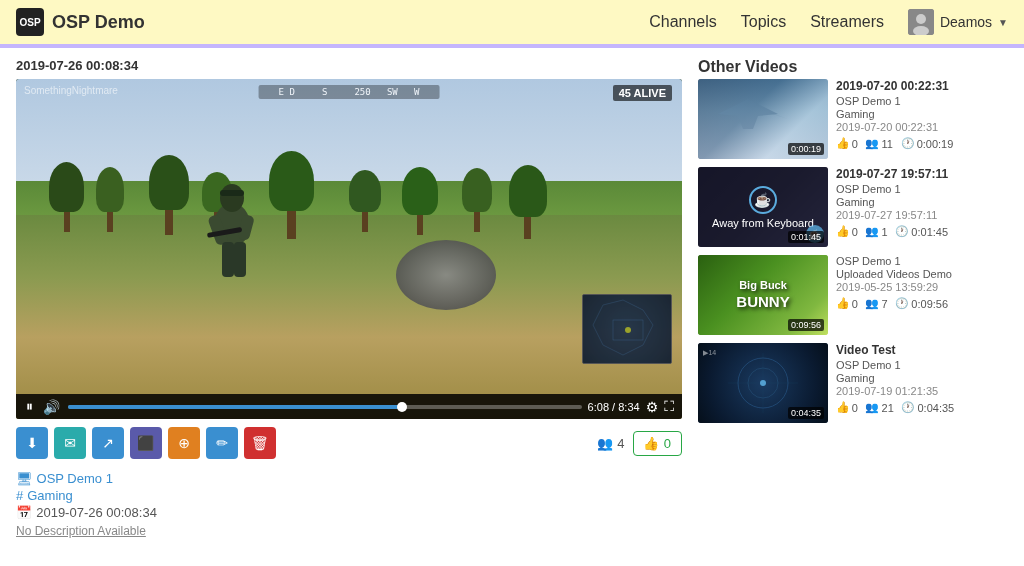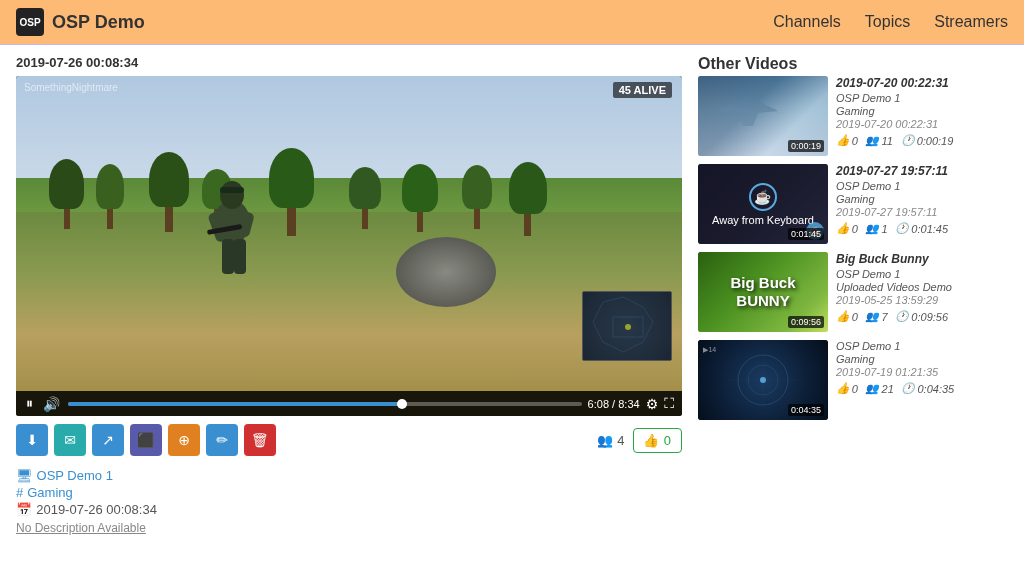--- a/index.html
+++ b/index.html
@@ -4,22 +4,22 @@
   <style>
     * { box-sizing: border-box; margin: 0; padding: 0; }
     body { font-family: Arial, sans-serif; background: #fff; color: #333; font-size: 13px; }
 
     
     .header {
       display: flex;
       align-items: center;
       justify-content: space-between;
       padding: 8px 16px;
-      border-bottom: 1px solid #c4b5fd;
-      background: #fdba74;
+      border-bottom: 4px solid #c4b5fd;
+      background: #fef9c3;
     }
     .header-left {
       display: flex;
       align-items: center;
       gap: 8px;
     }
     .logo-icon {
       width: 28px;
       height: 28px;
       background: #222;
@@ -345,21 +345,21 @@
       height: 28px;
       border: 2px solid #5aabdd;
       border-radius: 50%;
       display: flex;
       align-items: center;
       justify-content: center;
       margin-bottom: 3px;
       color: #5aabdd;
       font-size: 14px;
     }
-    .video-info { flex: 1; min-width: 0; font-style: italic; }
+    .video-info { flex: 1; min-width: 0; }
     .video-info-title {
       font-size: 12px;
       font-weight: bold;
       color: #333;
       margin-bottom: 2px;
     }
     .video-info-channel {
       font-size: 11px;
       color: #555;
       margin-bottom: 1px;
@@ -406,20 +406,31 @@
   <div class="header-left">
     <div class="logo-icon">
       <span>OSP</span>
     </div>
     <span class="header-title">OSP Demo</span>
   </div>
   <nav class="header-nav">
     <a class="nav-link">Channels</a>
     <a class="nav-link">Topics</a>
     <a class="nav-link">Streamers</a>
+    <div class="user-area">
+      <div class="user-avatar">
+        <svg width="26" height="26" viewBox="0 0 26 26">
+            <rect width="26" height="26" fill="#888"></rect>
+            <circle cx="13" cy="10" r="5" fill="#ccc"></circle>
+            <ellipse cx="13" cy="22" rx="8" ry="5" fill="#ccc"></ellipse>
+          </svg>
+      </div>
+      <span class="user-name">Deamos</span>
+      <span class="dropdown-arrow">▼</span>
+    </div>
   </nav>
 </header>
 
 <div class="main-container">
 
   <div class="video-side">
     <div class="video-timestamp">2019-07-26 00:08:34</div>
 
     <div class="video-player">
       <div class="video-frame">
@@ -477,20 +488,23 @@
 
             <rect x="20" y="72" width="12" height="35" rx="4" fill="#2a3828"></rect>
             <rect x="32" y="72" width="12" height="35" rx="4" fill="#2a3828"></rect>
 
             <rect x="5" y="60" width="35" height="5" rx="2" fill="#1a1a1a" transform="rotate(-10 22 62)"></rect>
           </svg>
         </div>
 
         <div style="position:absolute;bottom:32%;right:28%;width:100px;height:70px;background:radial-gradient(ellipse,#888 0%,#555 70%,#333 100%);border-radius:50%;opacity:0.9;"></div>
 
+        <div class="hud-top">
+          <div style="font-size:9px;color:#fff;opacity:0.8;background:rgba(0,0,0,0.4);padding:2px 20px;border-radius:2px;font-family:monospace;">E D &nbsp;&nbsp;&nbsp; S &nbsp;&nbsp;&nbsp; 250 &nbsp; SW &nbsp; W</div>
+        </div>
         <div class="hud-alive">45 ALIVE</div>
 
         <div class="hud-minimap">
           <div class="minimap-inner">
             <svg width="90" height="70" viewBox="0 0 90 70" style="opacity:0.7;">
               <rect width="90" height="70" fill="#1a2a3a"></rect>
 
               <polygon points="20,10 40,5 60,15 70,30 60,50 40,60 20,50 10,30" fill="none" stroke="#2a4a6a" stroke-width="1"></polygon>
               <rect x="30" y="25" width="30" height="20" fill="none" stroke="#3a6a9a" stroke-width="0.5"></rect>
 
@@ -626,27 +640,26 @@
               <span>0:01:45</span>
             </div>
           </div>
         </div>
       </div>
 
       <div class="video-item">
         <div class="video-thumb-container thumb-3">
           <div style="position:absolute;inset:0;background:linear-gradient(135deg,#2a6010 0%,#4a9020 40%,#80b840 80%,#c0e060 100%);"></div>
           <div class="thumb-overlay" style="flex-direction:column;line-height:1.2;">
-            <span style="font-size:15px;color:#fff;text-shadow:2px 2px 4px rgba(0,0,0,0.8);">Big Buck</span>
+            <span style="font-size:11px;color:#fff;text-shadow:2px 2px 4px rgba(0,0,0,0.8);">Big Buck</span>
             <span style="font-size:15px;font-weight:900;color:#fff;text-shadow:2px 2px 4px rgba(0,0,0,0.8);">BUNNY</span>
           </div>
           <div class="thumb-duration">0:09:56</div>
         </div>
         <div class="video-info">
-          <div class="video-info-title">Big Buck Bunny</div>
           <div class="video-info-channel">OSP Demo 1</div>
           <div class="video-info-category">Uploaded Videos Demo</div>
           <div class="video-info-date">2019-05-25 13:59:29</div>
           <div class="video-stats">
             <div class="stat-item">
               <span>👍</span>
               <span>0</span>
             </div>
             <div class="stat-item">
               <span>👥</span>
@@ -667,20 +680,21 @@
             <circle cx="65" cy="40" r="25" fill="none" stroke="#2a5a8a" stroke-width="1" opacity="0.6"></circle>
             <circle cx="65" cy="40" r="15" fill="none" stroke="#3a7aaa" stroke-width="0.5" opacity="0.5"></circle>
             <line x1="30" y1="40" x2="100" y2="40" stroke="#1a4a6a" stroke-width="0.5" opacity="0.4"></line>
             <line x1="65" y1="10" x2="65" y2="70" stroke="#1a4a6a" stroke-width="0.5" opacity="0.4"></line>
             <circle cx="65" cy="40" r="3" fill="#5aabdd" opacity="0.9"></circle>
             <text x="5" y="12" fill="rgba(255,255,255,0.5)" font-size="7">▶14</text>
           </svg>
           <div class="thumb-duration">0:04:35</div>
         </div>
         <div class="video-info">
+          <div class="video-info-title">Video Test</div>
           <div class="video-info-channel">OSP Demo 1</div>
           <div class="video-info-category">Gaming</div>
           <div class="video-info-date">2019-07-19 01:21:35</div>
           <div class="video-stats">
             <div class="stat-item">
               <span>👍</span>
               <span>0</span>
             </div>
             <div class="stat-item">
               <span>👥</span>

